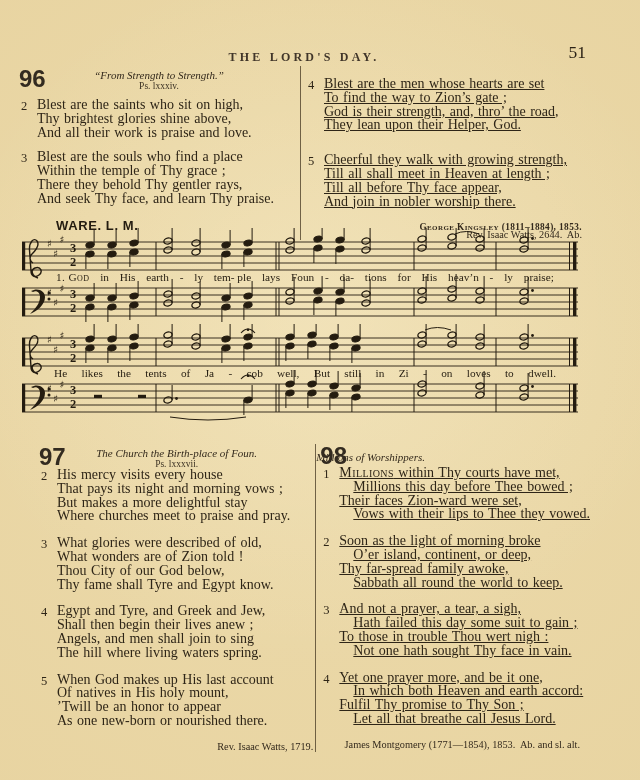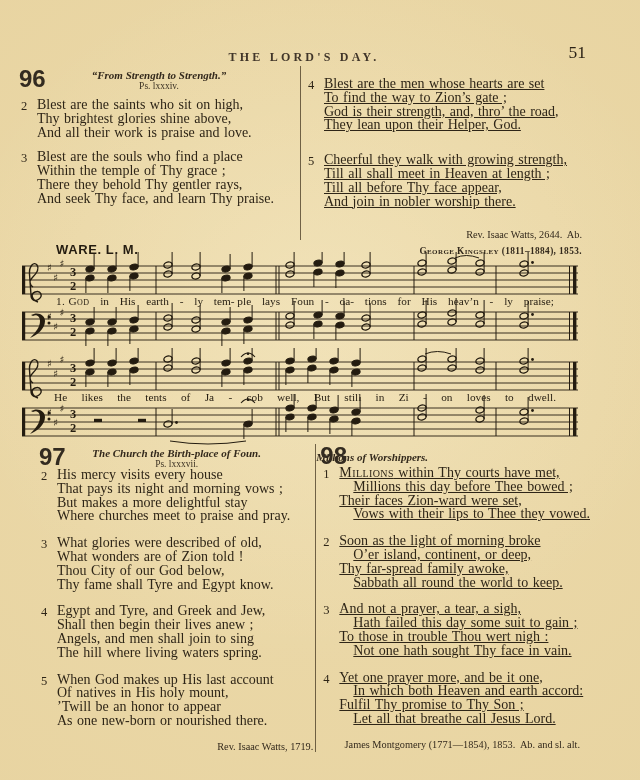--- a/index.html
+++ b/index.html
@@ -20,21 +20,21 @@
   .coll{width:282px;position:relative;}
   .hymn-bottom .coll{width:279px;margin-left:20px;}
   .colr{flex:1;position:relative;border-left:1px solid rgba(62,48,28,.72);}
   .hymnhead{position:relative;text-align:center;}
   .hymn-top .hymnhead{height:31px;}
   .hymn-bottom .hymnhead{height:24px;}
   .hymnhead98{position:relative;text-align:left;height:22px;}
   .hnum{position:absolute;left:1px;top:1px;font-family:"Liberation Sans",sans-serif;
         font-weight:700;font-size:24px;line-height:1;color:#332b20;}
   .hymnhead98 .hnum{left:4px;top:0;}
-  .htitle{font-size:11px;font-weight:700;font-style:italic;padding-top:3px;color:#33291c;}
+  .htitle{font-size:11px;font-weight:400;font-style:italic;padding-top:3px;color:#33291c;}
   .hymnhead98 .htitle{padding-top:7px;}
   .psref{font-size:9.5px;line-height:10px;color:#3a3022;}
   
   .verses{position:relative;}
   .hymn-top .coll .verses{margin-top:1px;}
   .hymn-top .colr .verses{margin-top:11px;}
   .verse{position:relative;margin-bottom:11px;}
   .hymn-top .colr .verse{margin-bottom:21px;}
   .hymn-bottom .verse{margin-bottom:13px;}
   .vnum{position:absolute;left:3px;top:1px;font-size:12.5px;}
@@ -42,21 +42,21 @@
   .vlines{margin-left:19px;}
   .colr .vlines{margin-left:23px;text-decoration:underline;}
   .vline{font-size:14px;line-height:13.8px;white-space:nowrap;word-spacing:1px;}
   .alt .vline:nth-child(even){margin-left:14px;}
   .sc{font-variant:small-caps;letter-spacing:.4px;}
   .credit{font-size:10.3px;text-align:right;white-space:pre;margin-top:2px;color:#33291c;}
   .hymn-top .credit{padding-right:8px;}
   .hymn-bottom .coll .credit{padding-right:2px;margin-top:1px;}
   .hymn-bottom .colr .credit{padding-right:10px;}
   
-  .music{position:absolute;top:240px;left:0;right:0;height:212px;display:block;}
+  .music{position:absolute;top:216px;left:0;right:0;height:212px;display:block;}
   .musichead{position:absolute;top:2px;left:20px;right:58px;display:flex;
              justify-content:space-between;align-items:baseline;}
   .tune{font-family:"Liberation Sans",sans-serif;font-weight:700;font-size:13px;
         letter-spacing:.6px;margin-left:36px;color:#241c10;}
   .composer{font-size:9.3px;font-weight:700;font-variant:small-caps;letter-spacing:.4px;color:#33291c;}
   .staff{position:absolute;left:18px;width:564px;height:56px;display:block;}
   .s-t1{top:12px;} .s-b1{top:58px;} .s-t2{top:108px;} .s-b2{top:154px;}
   .lyrics{position:absolute;left:18px;width:564px;display:flex;justify-content:space-between;
           font-size:11.3px;color:#241c10;}
   .ly1{top:55px;padding:0 28px 0 38px;width:498px;}

